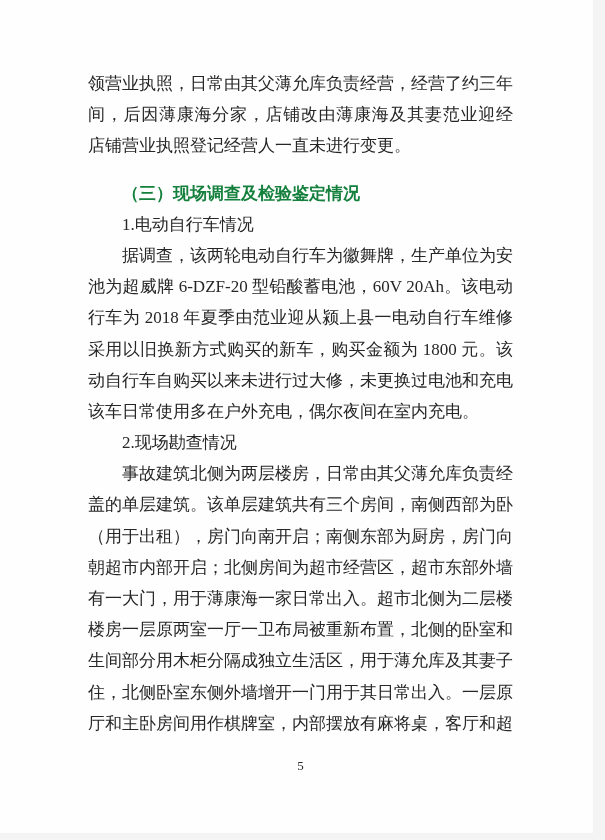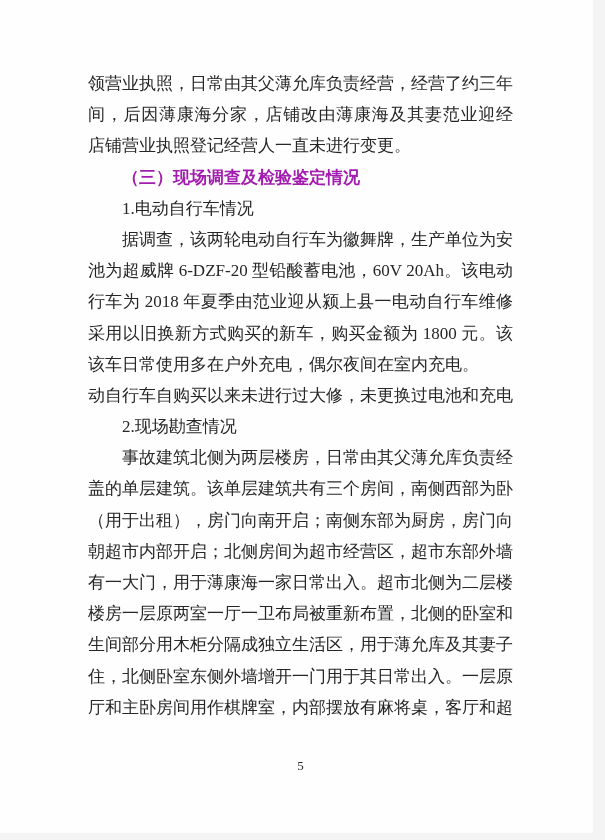--- a/index.html
+++ b/index.html
@@ -48,21 +48,22 @@
   }
   .line.just {
     text-align: justify;
     text-align-last: justify;
   }
   .line.indent {
     text-indent: 34px;
   }
   .line.bold {
     font-weight: bold;
-    color: #a21caf;
+    color: #15803d;
+    margin-top: 16px;
   }
   .page-number {
     position: absolute;
     top: 758px;
     left: 88px;
     width: 425px;
     text-align: center;
     font-size: 13px;
     color: #2a2a2a;
   }
@@ -77,22 +78,22 @@
   <div class="doc-body">
       <div class="line just">领营业执照，日常由其父薄允库负责经营，经营了约三年时</div>
       <div class="line just">间，后因薄康海分家，店铺改由薄康海及其妻范业迎经营。</div>
       <div class="line">店铺营业执照登记经营人一直未进行变更。</div>
       <div class="line bold indent">（三）现场调查及检验鉴定情况</div>
       <div class="line indent">1.电动自行车情况</div>
       <div class="line just indent">据调查，该两轮电动自行车为徽舞牌，生产单位为安徽</div>
       <div class="line just">池为超威牌 6-DZF-20 型铅酸蓄电池，60V 20Ah。该电动自</div>
       <div class="line just">行车为 2018 年夏季由范业迎从颍上县一电动自行车维修店</div>
       <div class="line just">采用以旧换新方式购买的新车，购买金额为 1800 元。该电</div>
+      <div class="line just">动自行车自购买以来未进行过大修，未更换过电池和充电器。</div>
       <div class="line">该车日常使用多在户外充电，偶尔夜间在室内充电。</div>
-      <div class="line just">动自行车自购买以来未进行过大修，未更换过电池和充电器。</div>
       <div class="line indent">2.现场勘查情况</div>
       <div class="line just indent">事故建筑北侧为两层楼房，日常由其父薄允库负责经营</div>
       <div class="line just">盖的单层建筑。该单层建筑共有三个房间，南侧西部为卧室</div>
       <div class="line just">（用于出租），房门向南开启；南侧东部为厨房，房门向北</div>
       <div class="line just">朝超市内部开启；北侧房间为超市经营区，超市东部外墙有</div>
       <div class="line just">有一大门，用于薄康海一家日常出入。超市北侧为二层楼房，</div>
       <div class="line just">楼房一层原两室一厅一卫布局被重新布置，北侧的卧室和卫</div>
       <div class="line just">生间部分用木柜分隔成独立生活区，用于薄允库及其妻子居</div>
       <div class="line just">住，北侧卧室东侧外墙增开一门用于其日常出入。一层原客</div>
       <div class="line just">厅和主卧房间用作棋牌室，内部摆放有麻将桌，客厅和超市</div>

